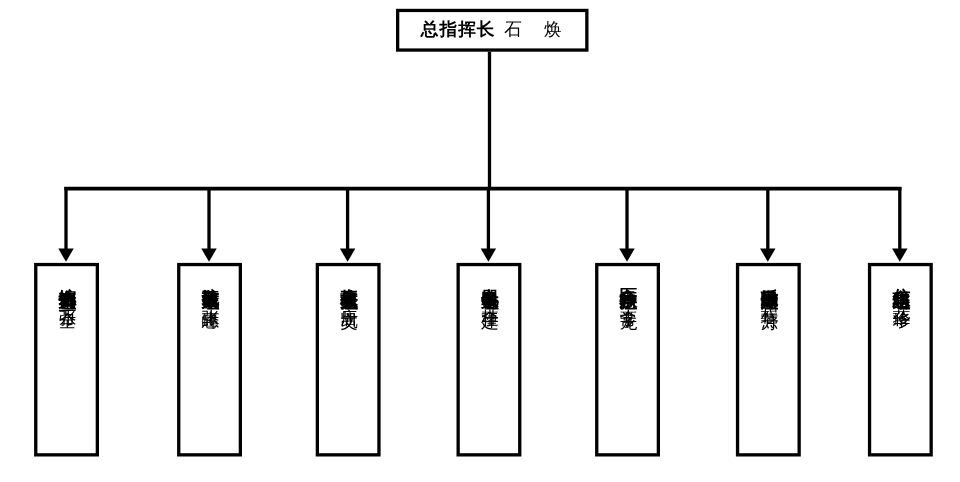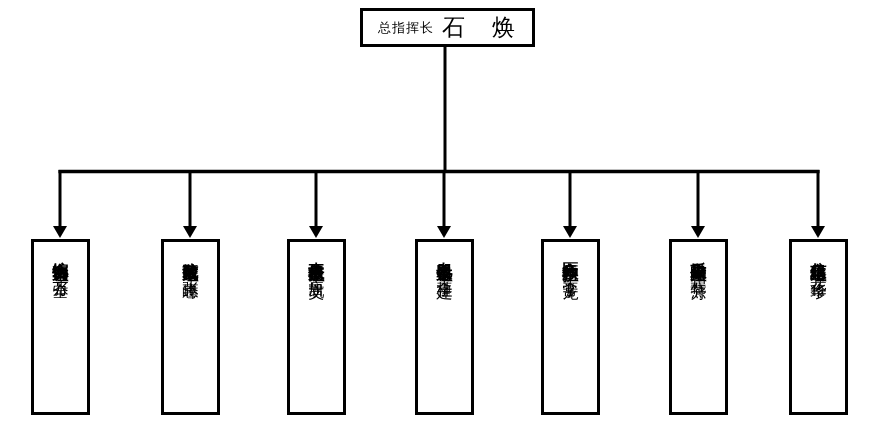--- a/index.html
+++ b/index.html
@@ -32,26 +32,26 @@
     height: 39px;
     border: 3px solid #000000;
     box-sizing: border-box;
     background: #ffffff;
     display: flex;
     align-items: center;
     justify-content: center;
     white-space: nowrap;
   }
   .root-title {
-    font-weight: normal;
-    font-size: 13px;
+    font-weight: bold;
+    font-size: 16px;
     letter-spacing: 1px;
   }
   .root-name {
-    font-size: 23px;
+    font-size: 16px;
     margin-left: 8px;
     letter-spacing: 2px;
   }
   .group-box {
     position: absolute;
     top: 239px;
     width: 59px;
     height: 176px;
     border: 3px solid #000000;
     box-sizing: border-box;

